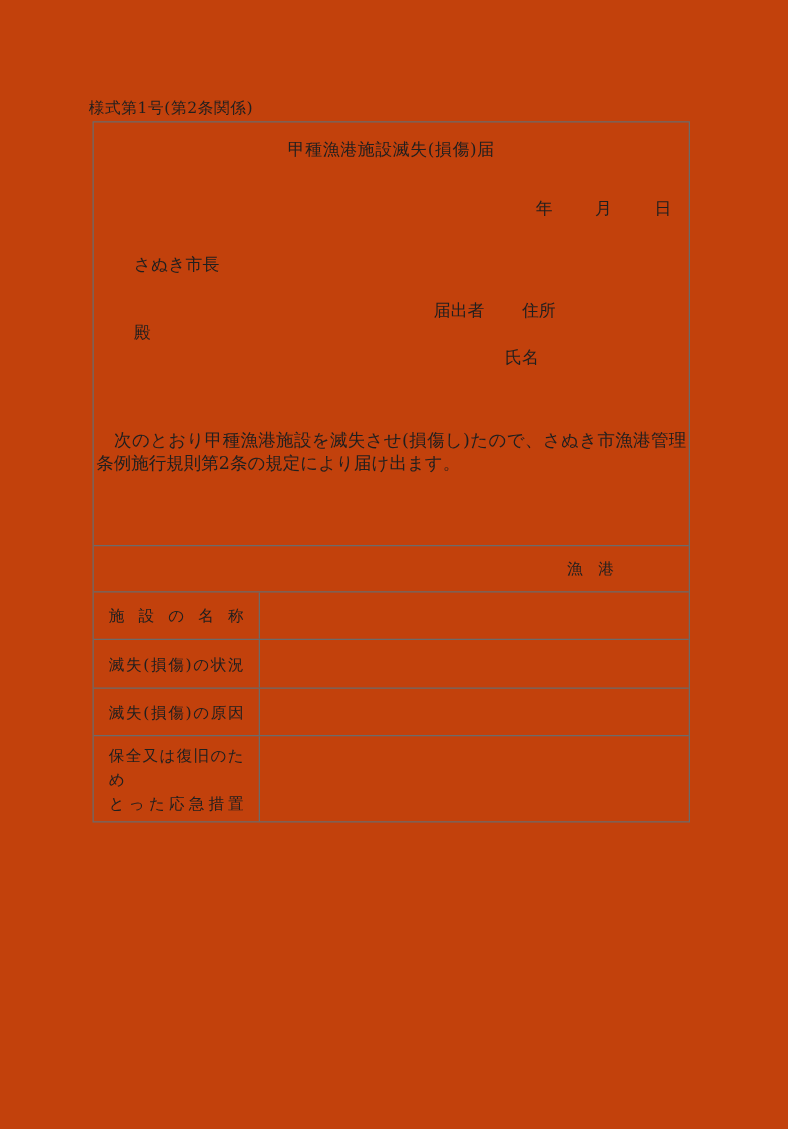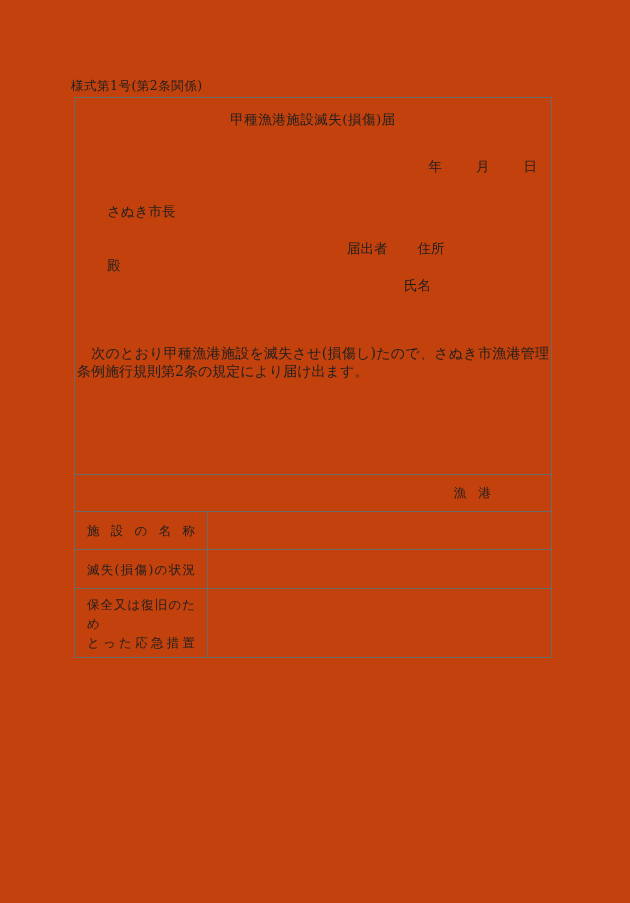--- a/index.html
+++ b/index.html
@@ -178,20 +178,26 @@
         <div class="t-value"></div>
       </div>
 
       <div class="t-row h39">
         <div class="t-label">
           <div class="label-line">滅失(損傷)の状況</div>
         </div>
         <div class="t-value"></div>
       </div>
 
+      <div class="t-row h38">
+        <div class="t-label">
+          <div class="label-line">滅失(損傷)の原因</div>
+        </div>
+        <div class="t-value"></div>
+      </div>
 
 
       <div class="t-row h68">
         <div class="t-label">
           <div class="label-line">保全又は復旧のため</div>
           <div class="label-line">とった応急措置</div>
         </div>
         <div class="t-value"></div>
       </div>
 

